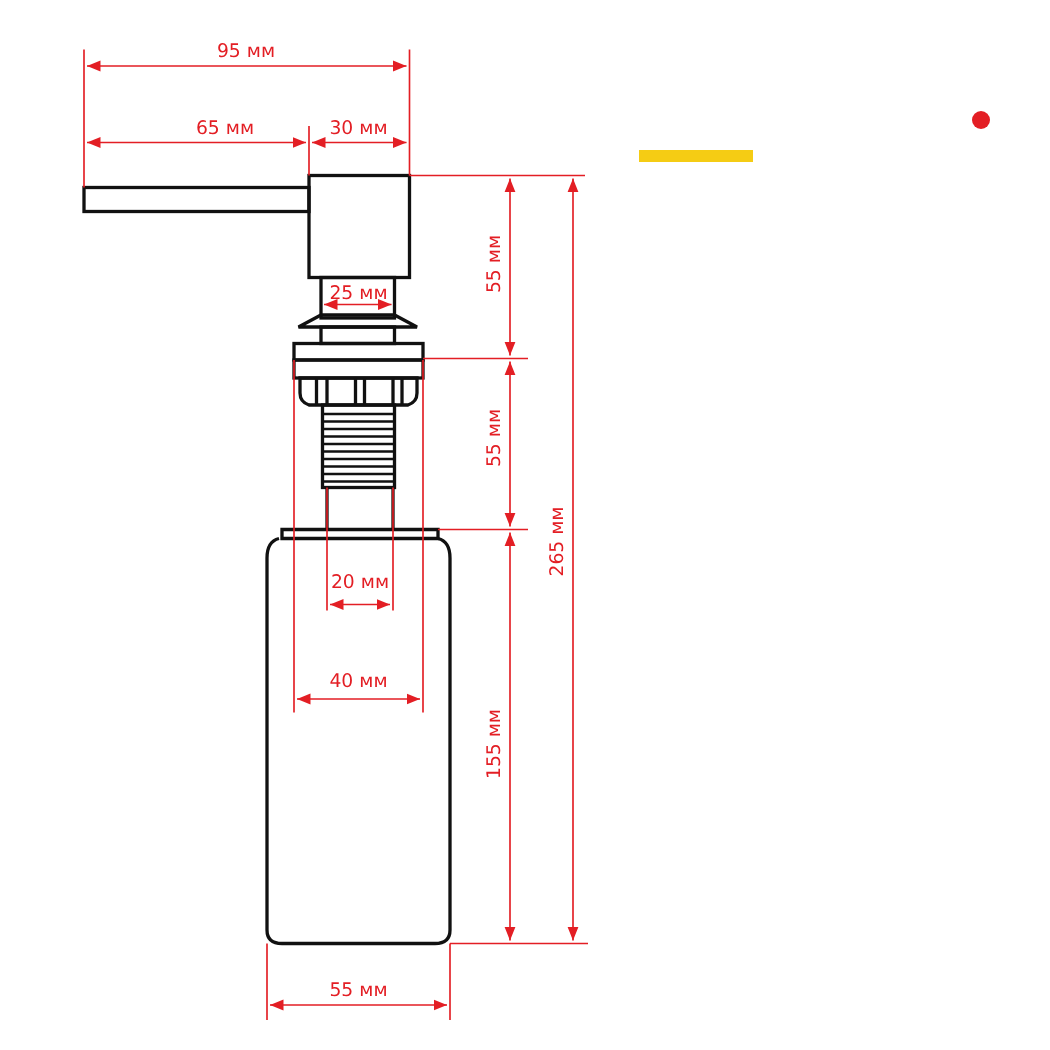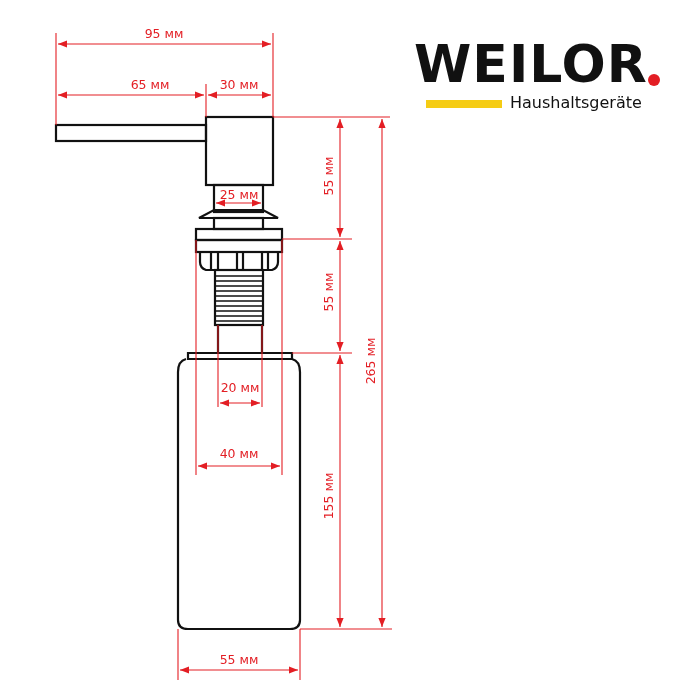--- a/index.html
+++ b/index.html
@@ -115,17 +115,15 @@
     <text x="239" y="458" text-anchor="middle">40 мм</text>
     <text x="239" y="664" text-anchor="middle">55 мм</text>
     <text x="333" y="176" text-anchor="middle" transform="rotate(-90 333 176)">55 мм</text>
     <text x="333" y="292" text-anchor="middle" transform="rotate(-90 333 292)">55 мм</text>
     <text x="333" y="496" text-anchor="middle" transform="rotate(-90 333 496)">155 мм</text>
     <text x="375" y="361" text-anchor="middle" transform="rotate(-90 375 361)">265 мм</text>
   </g>
 </svg>
 
 <div class="logo">
-  <div class="logo-word">WEILOR</div>
   <div class="logo-dot"></div>
   <div class="logo-bar"></div>
-  <div class="logo-sub">Haushaltsgeräte</div>
 </div>
 
 </body></html>

